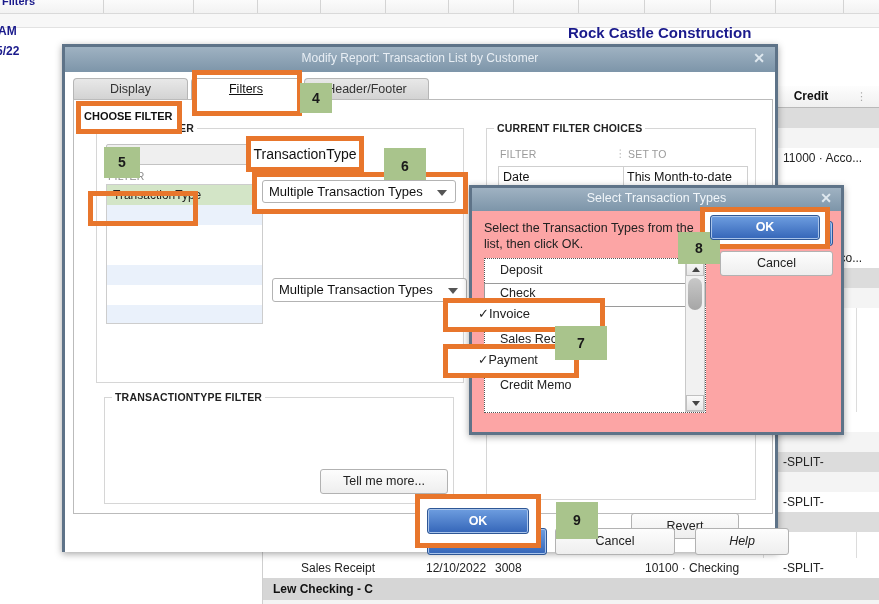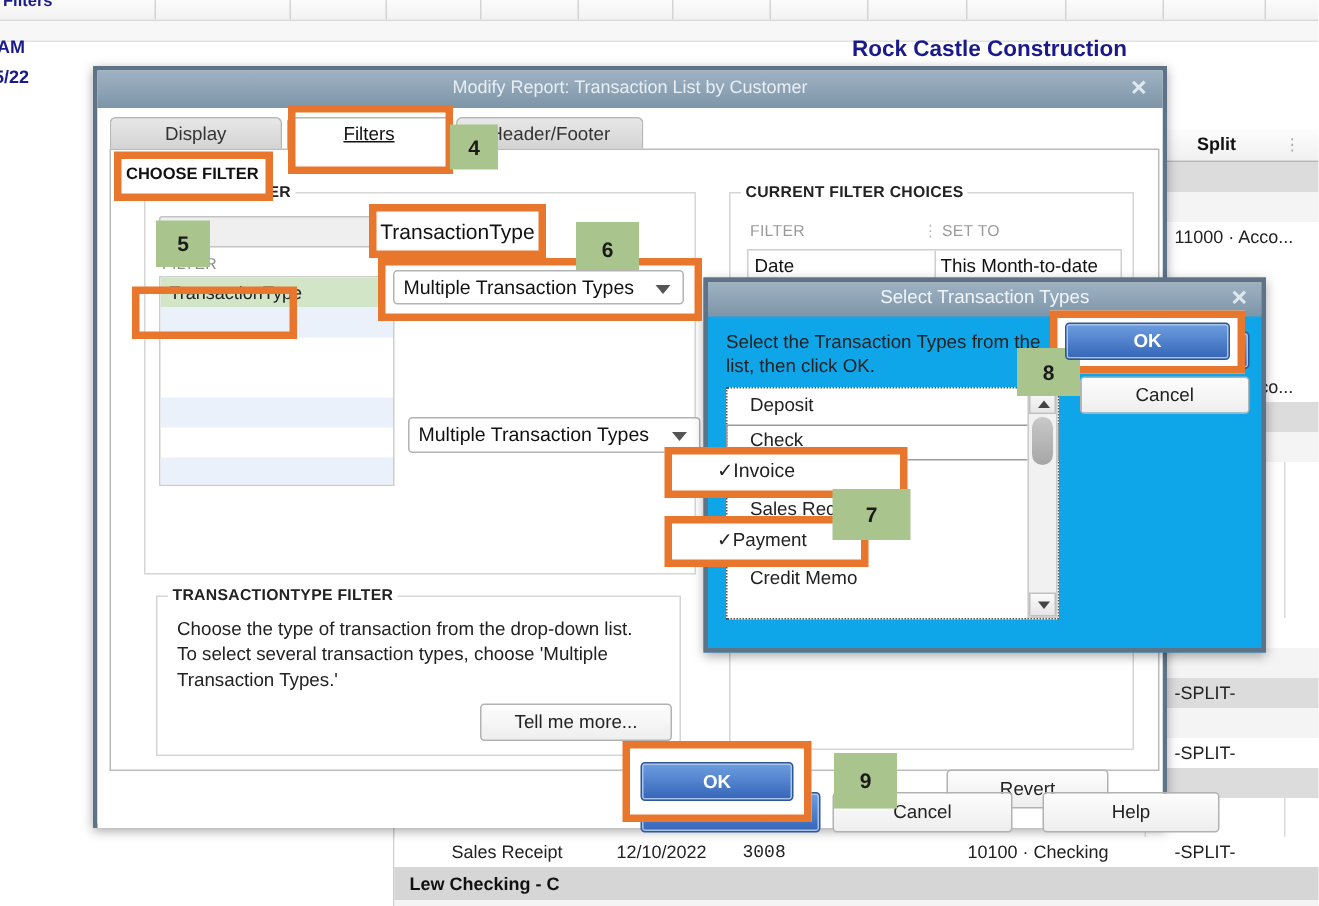--- a/index.html
+++ b/index.html
@@ -68,22 +68,22 @@
   }
   .rpt-vline { position:absolute; top:22px; width:1px; background:#dcdcdc; }
   .rpt-row {
     position:absolute; left:0; width:617px; height:20px;
     font-size:12px; color:#222; line-height:20px;
   }
   .rpt-row.alt { background:#dcdcdc; }
   .rpt-row.lite { background:#f4f4f4; }
   .rpt-row.white { background:#ffffff; }
   .rpt-row .c-type { position:absolute; left:38px; }
-  .rpt-row .c-date { position:absolute; left:148px;text-align:center; }
-  .rpt-row .c-num  { position:absolute; left:232px;font-family:Liberation Mono, monospace; }
+  .rpt-row .c-date { position:absolute; left:163px;text-align:center; }
+  .rpt-row .c-num  { position:absolute; left:232px; }
   .rpt-row .c-acct { position:absolute; left:382px; }
   .rpt-row .c-splt { position:absolute; left:520px; }
   .rpt-group {
     position:absolute; left:0; width:617px; height:22px;
     background:#d6d6d6; font-size:12px; font-weight:bold; color:#111;
     line-height:22px;
   }
   .rpt-group span { position:absolute; left:10px; }
 
   
@@ -224,26 +224,26 @@
     font-size:12.5px; color:#222; cursor:pointer;
   }
   .btn-bottom span { display:block; text-align:center; line-height:25px; }
   #md-ok {
     left:362px; width:120px;
     background:linear-gradient(#6e9ee0,#3465b8);
     border:1px solid #2e5796; color:#fff; font-weight:bold;
     box-shadow: inset 0 0 0 1px #a9c4ea;
   }
   #md-cancel { left:490px; width:120px; }
-  #md-help   { left:630px; width:118px; }
+  #md-help   { left:630px; width:94px;font-style:italic; }
 
   
   #stt-dialog {
     position:absolute; left:469px; top:185px; width:375px; height:250px;
-    background:#0ea5e9;
+    background:#fca5a5;
     border:3px solid #5e7388;
     box-shadow:0 2px 7px rgba(0,0,0,.35);
   }
   #stt-titlebar {
     height:23px; position:relative;
     background:linear-gradient(#9fb2c2,#7d95a9);
   }
   #stt-titlebar .t-text {
     position:absolute; left:0; right:0; top:3px; text-align:center;
     font-size:12.5px; color:#f0f5f9;
@@ -351,21 +351,21 @@
   </div>
   <div class="bg-strip"></div>
 
   <div class="rpt-meta" id="rpt-time">AM</div>
   <div class="rpt-meta" id="rpt-date">5/22</div>
   <div id="rpt-company">Rock Castle Construction</div>
   <div id="rpt-title">mer</div>
 
   <div id="rpt-table">
     <div class="rpt-head">
-      <div class="col-split">Split</div>
+      <div class="col-split">Credit</div>
       <div class="dots" style="left:500px">⋮</div>
       <div class="dots" style="left:593px">⋮</div>
     </div>
 
     <div class="rpt-vline" style="left:500px; height:496px;"></div>
     <div class="rpt-vline" style="left:593px; height:496px;"></div>
 
     <div class="rpt-row alt" style="top:22px">
         <span class="c-splt"></span>
       </div>
@@ -458,21 +458,20 @@
         <div class="fl-row zebra"></div>
       </div>
 
       <div id="type-select">
         <div class="val">Multiple Transaction Types</div>
         <div class="arrow"></div>
       </div>
 
       <div class="grp-box" id="tt-filter-box"></div>
       <div class="grp-title" id="tt-filter-title">TRANSACTIONTYPE FILTER</div>
-      <div id="tt-filter-text">Choose the type of transaction from the drop-down list. To select several transaction types, choose 'Multiple Transaction Types.'</div>
       <div id="tell-me-more">
         <span>Tell me more...</span>
       </div>
 
       <div class="grp-box" id="cfc-box"></div>
       <div class="grp-title" id="cfc-title">CURRENT FILTER CHOICES</div>
       <div id="cfc-head">
         <span class="h-filter">FILTER</span>
         <span class="h-dots">⋮</span>
         <span class="h-setto">SET TO</span>

